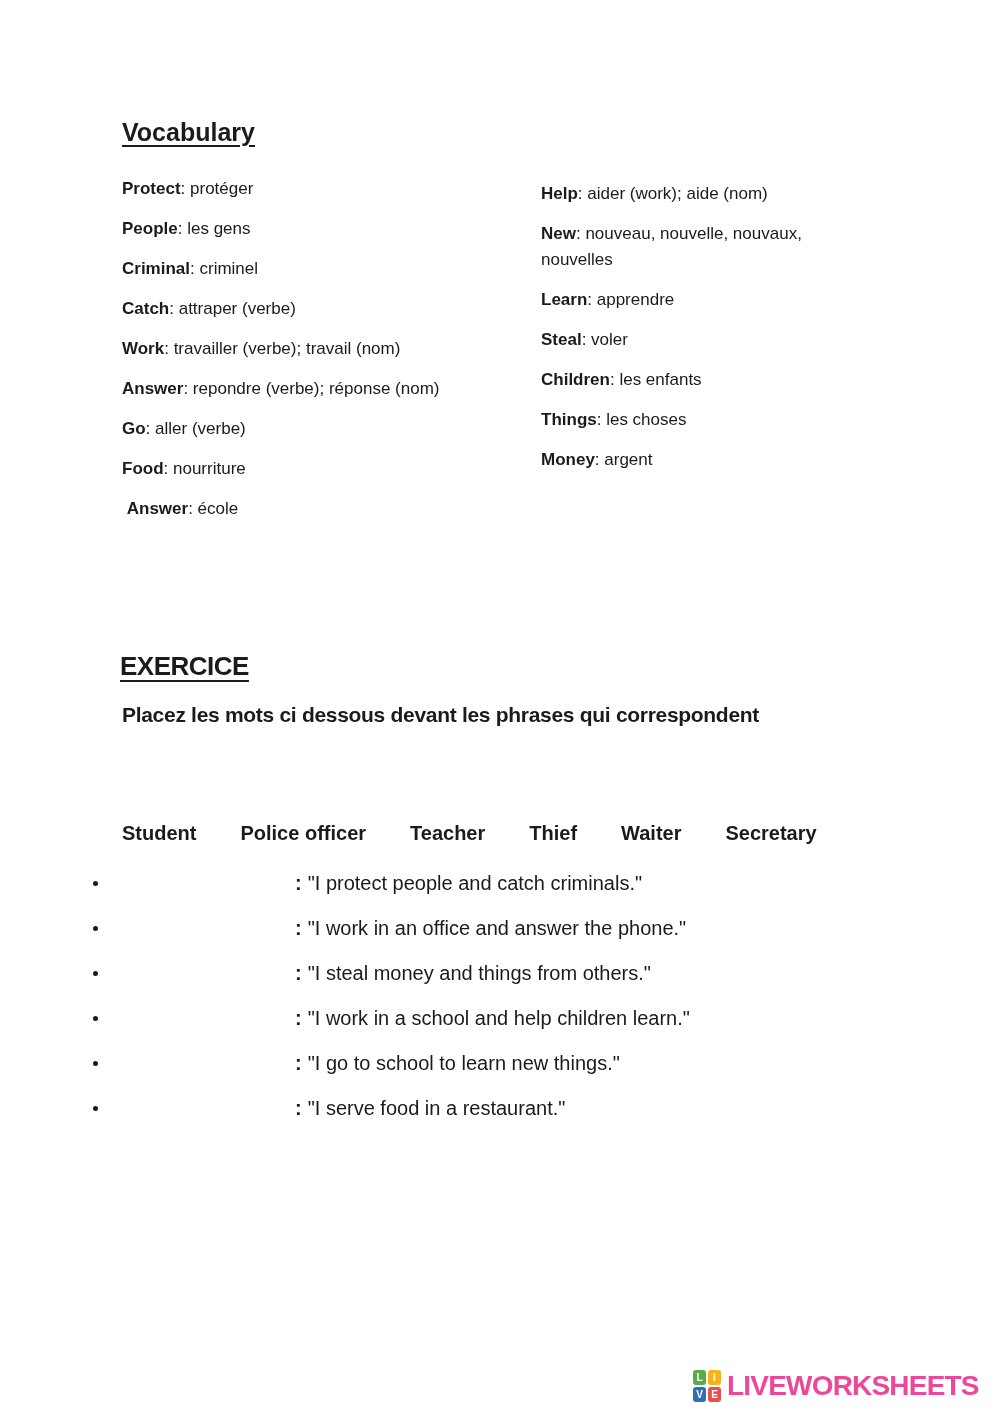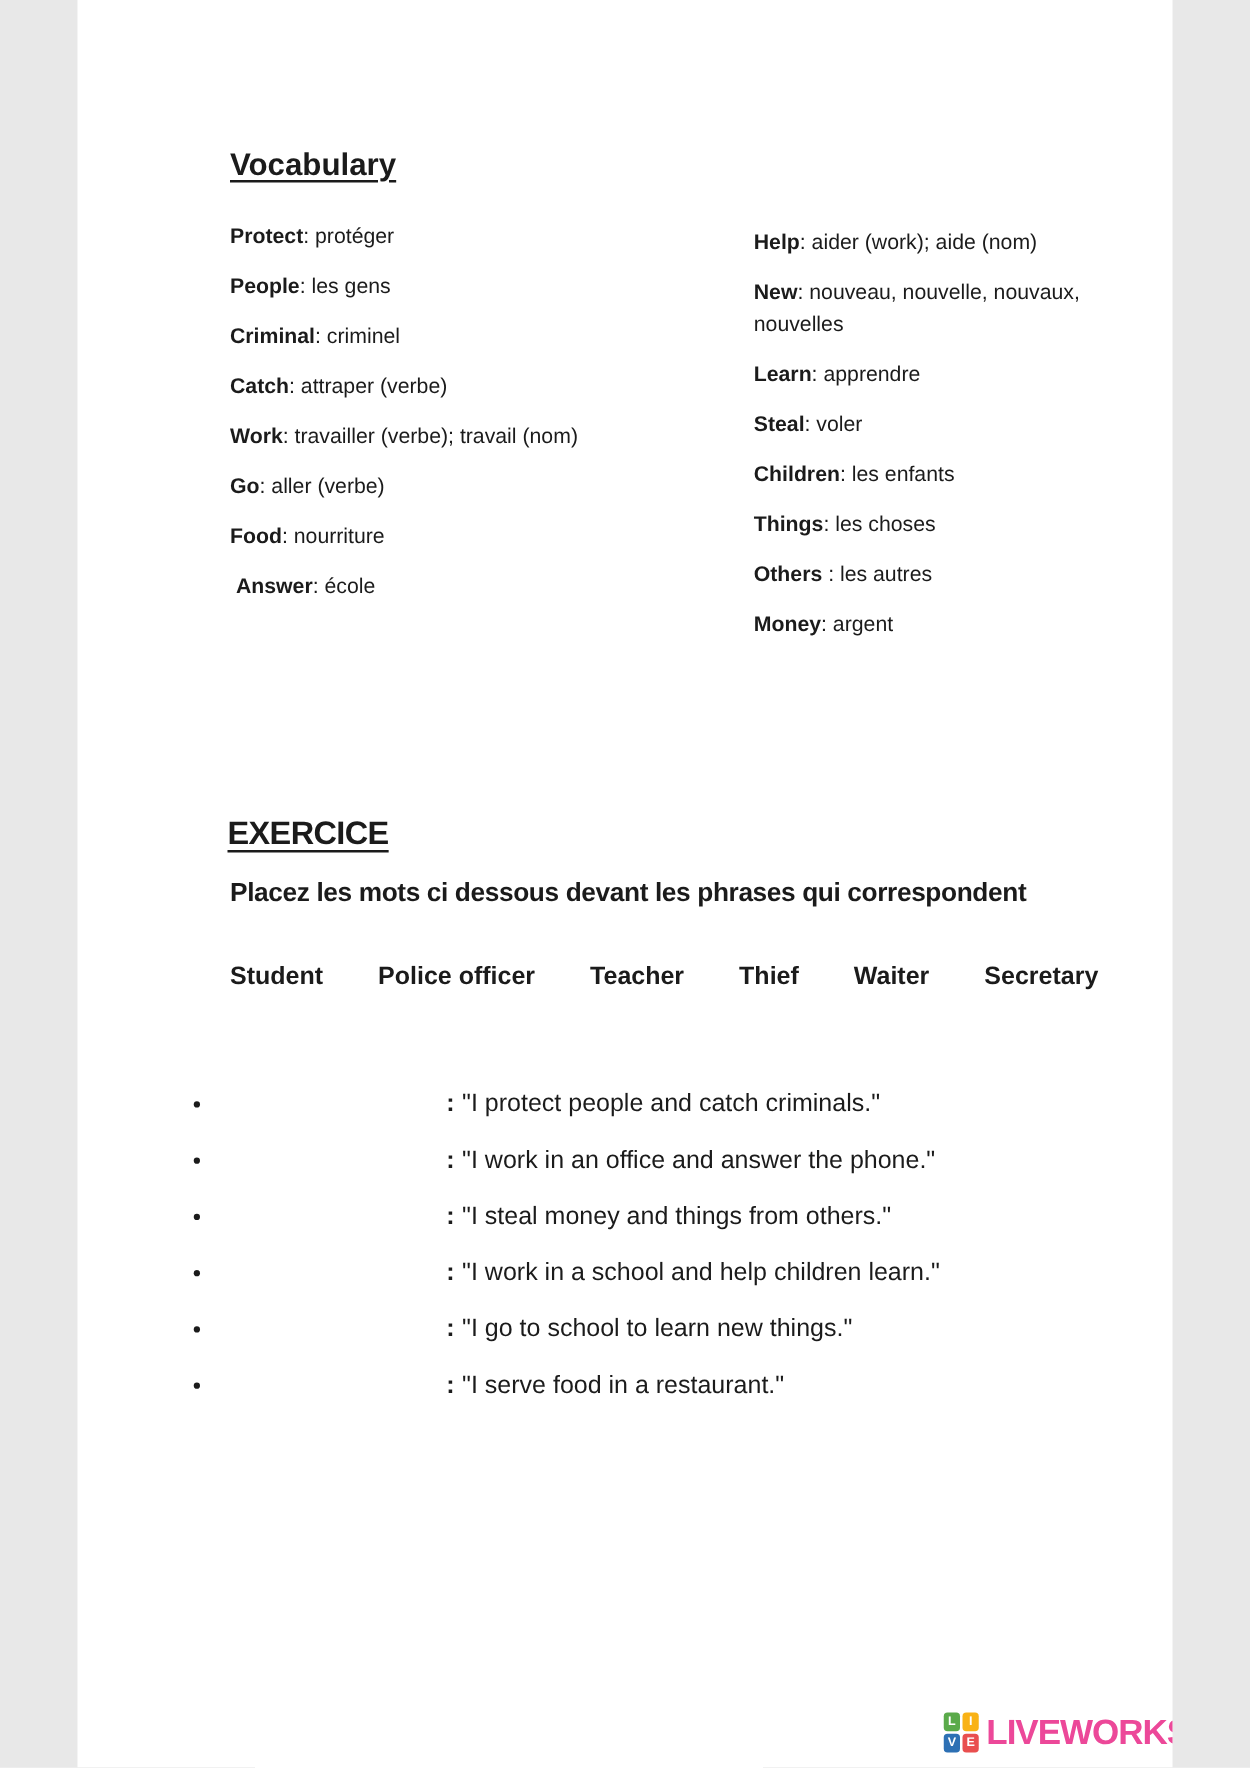--- a/index.html
+++ b/index.html
@@ -1,17 +1,17 @@
 <!DOCTYPE html>
 <html><head>
 <meta charset="utf-8">
 <style>
   html,body { margin:0; padding:0; background:#e8e8e8; }
   .page {
-    position:relative; width:876px; height:1414px; background:#ffffff;
+    position:relative; width:1000px; height:1414px; background:#ffffff;
     font-family:"Liberation Sans", sans-serif; color:#1b1b1b; overflow:hidden;
     margin:0 auto;
   }
   
   .vocab-title {
     position:absolute; left:122px; top:118px; margin:0;
     font-size:25px; font-weight:700;
     text-decoration:underline; text-decoration-thickness:2px; text-underline-offset:4px;
   }
   .vocab-col { position:absolute; }
@@ -25,21 +25,21 @@
   .exercise-title {
     position:absolute; left:120px; top:651px; margin:0;
     font-size:26px; font-weight:700; letter-spacing:-0.5px;
     text-decoration:underline; text-decoration-thickness:2px; text-underline-offset:5px;
   }
   .instruction {
     position:absolute; left:122px; top:703px; margin:0;
     font-size:21px; font-weight:700; letter-spacing:-0.3px;text-align:center;
   }
   .wordbank {
-    position:absolute; left:122px; top:770px; display:flex; gap:44px;
+    position:absolute; left:122px; top:822px; display:flex; gap:44px;
     font-size:20px; font-weight:700;
   }
   .wordbank span { cursor:pointer; }
   .items {
     position:absolute; left:93px; top:861px; margin:0; padding:0; list-style:none;
     font-size:20px;
   }
   .items li { height:45px; display:flex; align-items:center; }
   .dot {
     width:5px; height:5px; border-radius:50%; background:#1b1b1b; flex:0 0 5px;
@@ -71,33 +71,33 @@
 <div class="page">
 
   <h1 class="vocab-title">Vocabulary</h1>
 
   <div class="vocab-col left">
     <p class="entry"><b>Protect</b><span>: protéger</span></p>
     <p class="entry"><b>People</b><span>: les gens</span></p>
     <p class="entry"><b>Criminal</b><span>: criminel</span></p>
     <p class="entry"><b>Catch</b><span>: attraper (verbe)</span></p>
     <p class="entry"><b>Work</b><span>: travailler (verbe); travail (nom)</span></p>
+    <p class="entry"><b>Answer</b><span>: repondre (verbe); réponse (nom)</span></p>
     <p class="entry"><b>Go</b><span>: aller (verbe)</span></p>
     <p class="entry"><b>Food</b><span>: nourriture</span></p>
     <p class="entry"><b> Answer</b><span>: école</span></p>
   </div>
 
   <div class="vocab-col right">
     <p class="entry"><b>Help</b><span>: aider (work); aide (nom)</span></p>
     <p class="entry"><b>New</b><span>: nouveau, nouvelle, nouvaux, nouvelles</span></p>
     <p class="entry"><b>Learn</b><span>: apprendre</span></p>
     <p class="entry"><b>Steal</b><span>: voler</span></p>
     <p class="entry"><b>Children</b><span>: les enfants</span></p>
     <p class="entry"><b>Things</b><span>: les choses</span></p>
-    <p class="entry"><b>Others</b><span> : les autres</span></p>
     <p class="entry"><b>Money</b><span>: argent</span></p>
   </div>
 
   <h2 class="exercise-title">EXERCICE</h2>
   <p class="instruction">Placez les mots ci dessous devant les phrases qui correspondent</p>
 
   <div class="wordbank">
     <span>Student</span>
     <span>Police officer</span>
     <span>Teacher</span>

